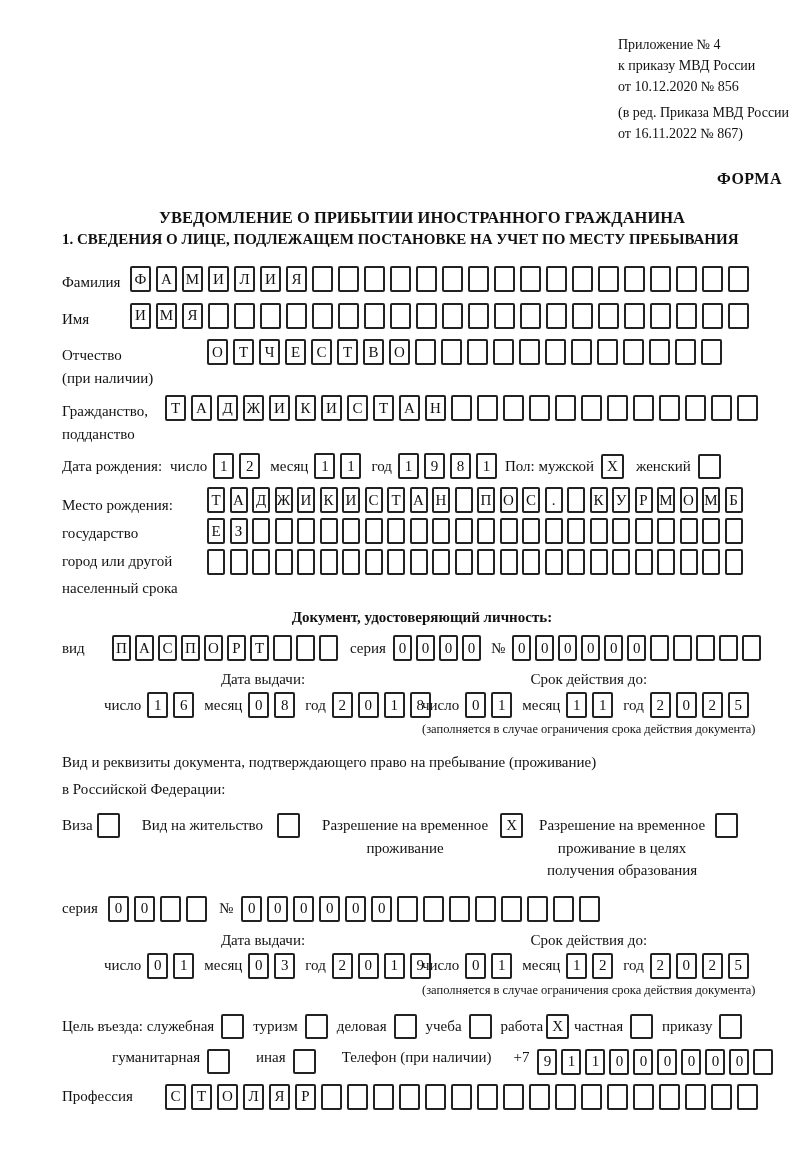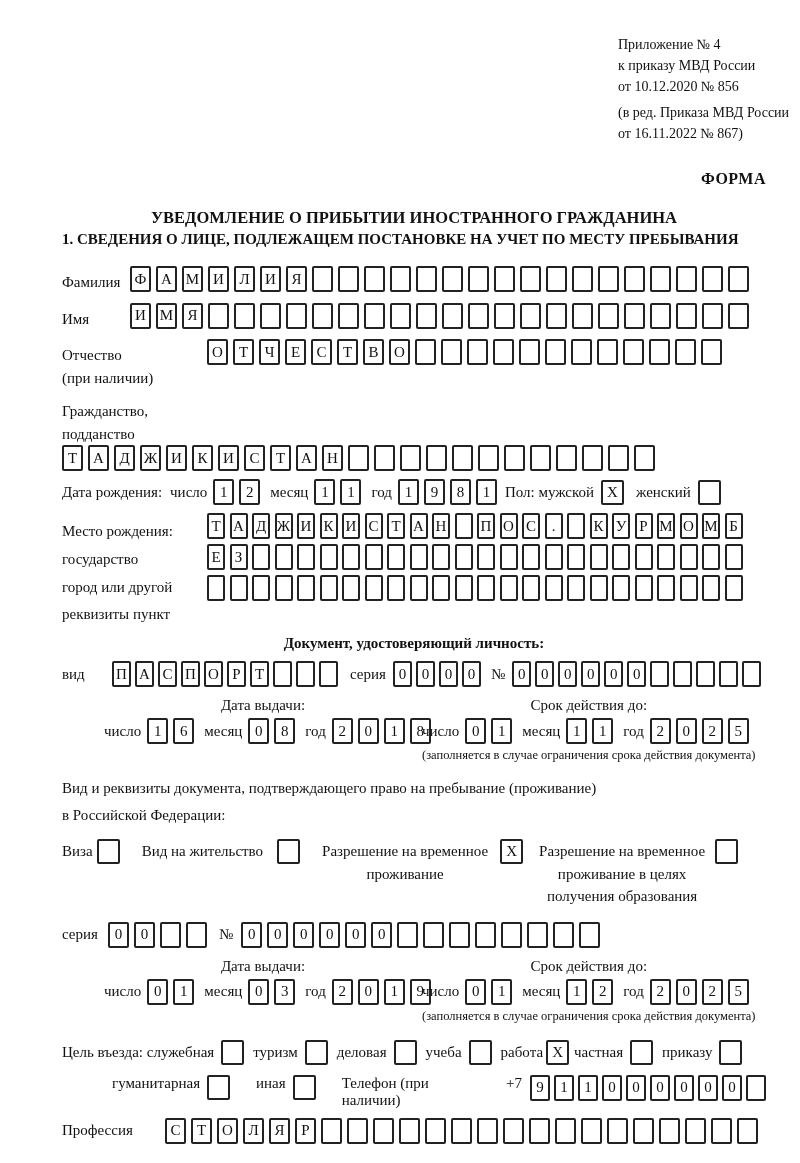--- a/index.html
+++ b/index.html
@@ -1,18 +1,18 @@
 <!DOCTYPE html>
 <html lang="ru"><head>
 <meta charset="utf-8">
 <style>
   html,body{margin:0;padding:0;background:#fff;}
   body{width:800px;height:1163px;overflow:hidden;color:#111;
        font-family:"Liberation Serif", serif;font-size:15px;}
-  .page{padding:34px 34px 0 62px;position:relative;}
+  .page{padding:34px 18px 0 62px;position:relative;}
 
   
   .hdr-right{margin-left:556px;width:190px;font-size:14px;line-height:1.5;}
   .hdr-right .blk2{margin-top:5px;}
   .forma{font-weight:bold;font-size:16px;text-align:right;margin-top:26px;letter-spacing:.5px;}
 
   .title{font-weight:bold;font-size:16.5px;text-align:center;line-height:1.65;margin-top:16px;}
   .title .uline{display:inline-block;width:56px;border-bottom:2.5px solid #333;height:14px;margin-left:10px;}
 
   .sect{font-weight:bold;font-size:15px;white-space:nowrap;}
@@ -163,21 +163,21 @@
         <span class="cell"></span>
         <span class="cell"></span>
         <span class="cell"></span>
         <span class="cell"></span>
         <span class="cell"></span>
         <span class="cell"></span>
         <span class="cell"></span>
       </div>
   </div>
 
-  <div class="f-row" style="margin-top:6px;flex-direction:column;">
+  <div class="f-row" style="margin-top:6px;">
     <div class="f-label" style="width:103px;">
       <div>Гражданство,</div>
       <div>подданство</div>
     </div>
     <div class="cells">
         <span class="cell">Т</span>
         <span class="cell">А</span>
         <span class="cell">Д</span>
         <span class="cell">Ж</span>
         <span class="cell">И</span>
@@ -227,21 +227,21 @@
     <span class="cbx">X</span>
     <span style="margin-left:12px;">женский</span>
     <span class="cbx"></span>
   </div>
 
   <div class="f-row" style="margin-top:8px;">
     <div class="f-label" style="width:145px;line-height:1.85;">
       <div>Место рождения:</div>
       <div>государство</div>
       <div>город или другой</div>
-      <div>реквизиты пункт</div>
+      <div>населенный срока</div>
     </div>
     <div>
       <div class="cells mid" style="margin-bottom:5px;">
           <span class="cell">Т</span>
           <span class="cell">А</span>
           <span class="cell">Д</span>
           <span class="cell">Ж</span>
           <span class="cell">И</span>
           <span class="cell">К</span>
           <span class="cell">И</span>

